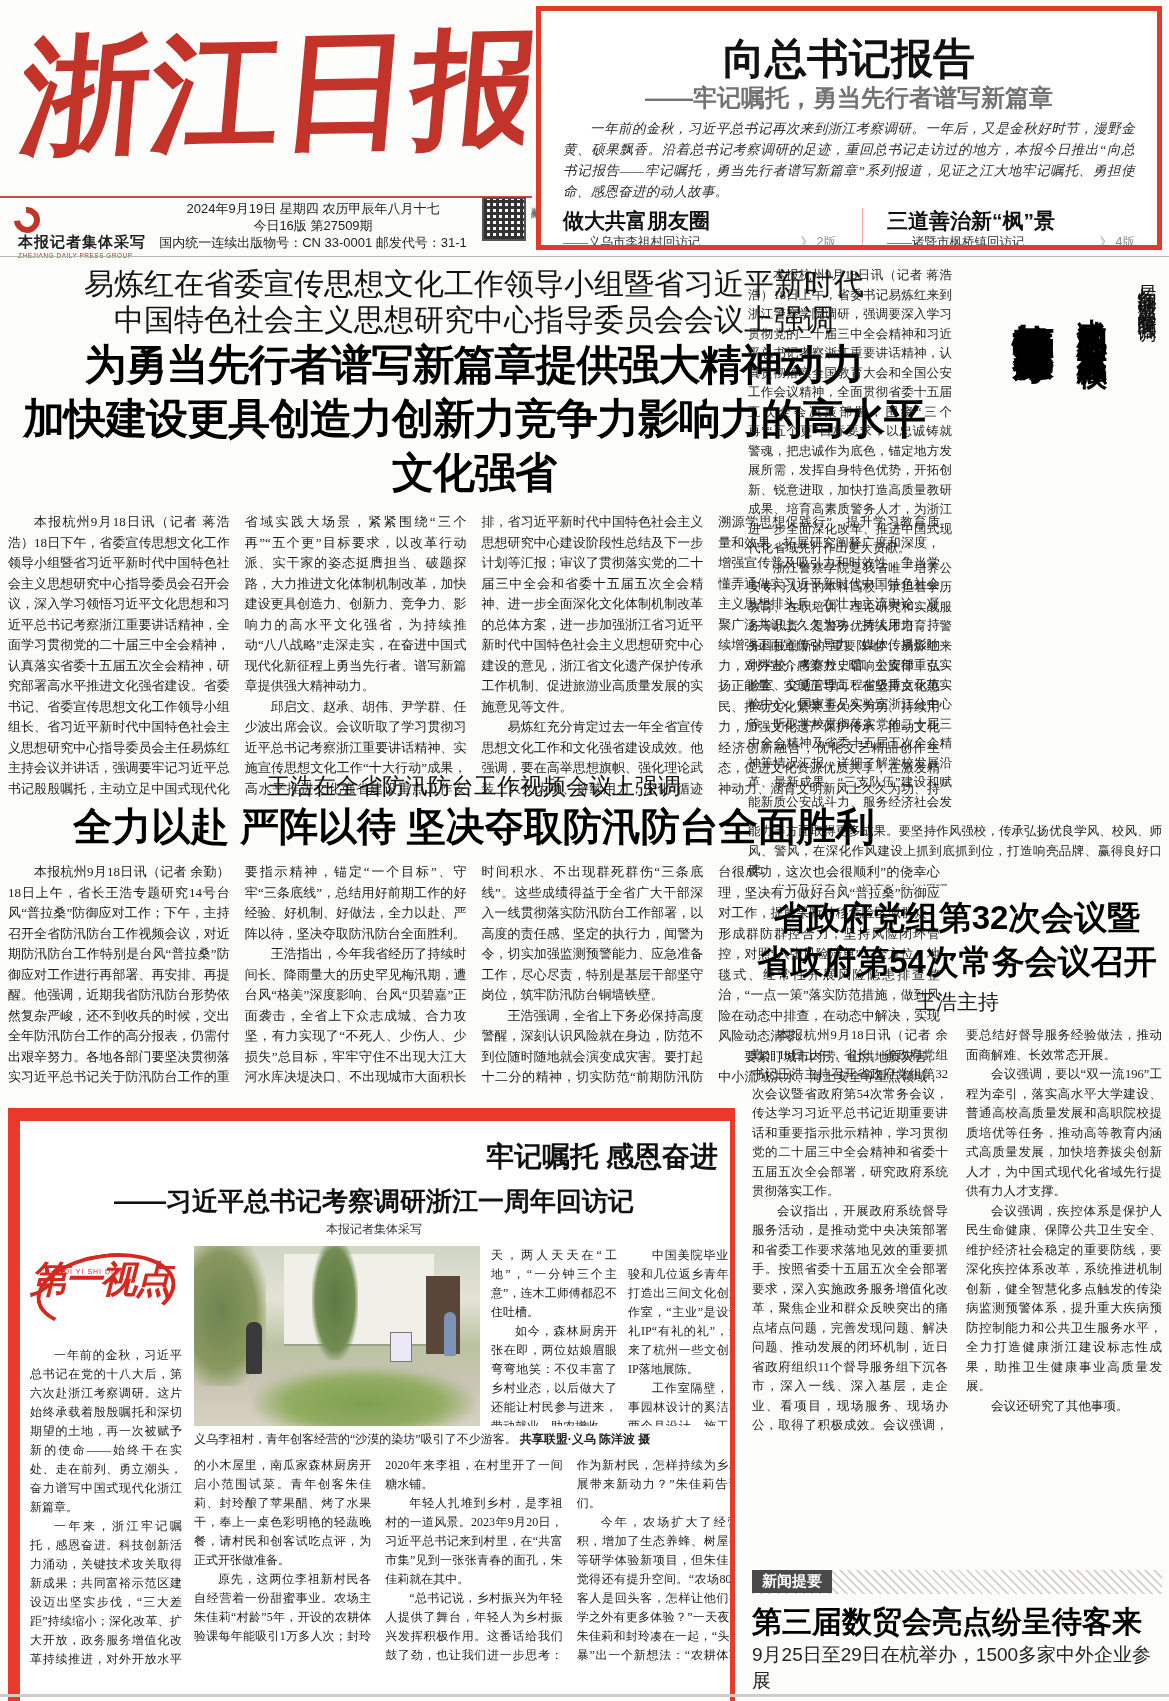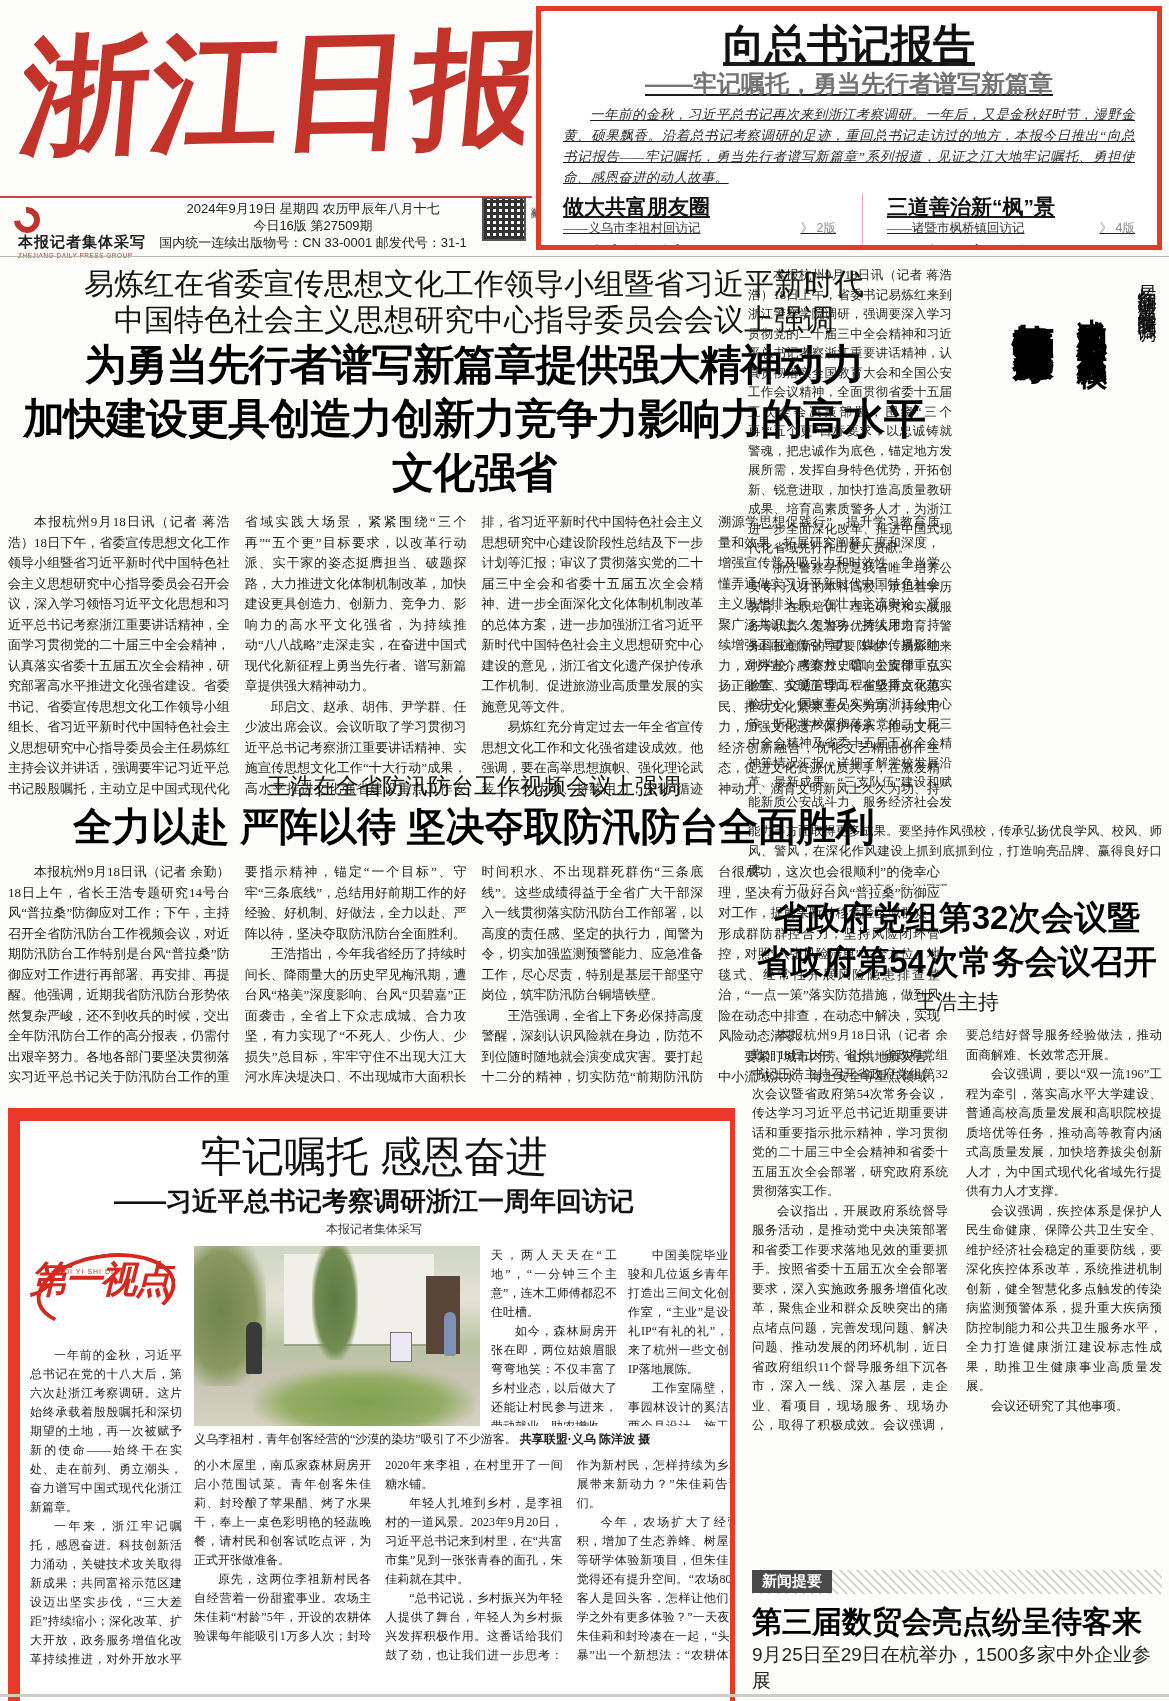--- a/index.html
+++ b/index.html
@@ -26,21 +26,21 @@
     font-family:"Liberation Sans",sans-serif; font-size:13px; line-height:17px; color:#222; }
   .qr-box{ position:absolute; left:484px; top:199px; width:40px; height:40px;
     background:
      repeating-linear-gradient(0deg,#333 0 3px,transparent 3px 6px),
      repeating-linear-gradient(90deg,#333 0 3px,#fff 3px 6px); outline:2px solid #555; }
   .qr-label{ position:absolute; left:528px; top:200px; writing-mode:vertical-rl; font-size:8px; color:#555; letter-spacing:2px; font-family:"Liberation Sans",sans-serif;}
   .header-rule{ position:absolute; left:0; top:256px; width:1169px; height:1px; background:#b9b6b1; }
 
   
   .report-box{ position:absolute; left:536px; top:6px; width:626px; height:244px;
-    border:5px solid #e13b2a; background:#fff; padding:10px 22px 4px; overflow:hidden;text-decoration:underline; }
+    border:5px solid #e13b2a; background:#fff; padding:24px 22px 4px; overflow:hidden; }
   .rb-title{ text-align:center; font-family:"Liberation Sans",sans-serif; font-weight:bold; font-size:42px; line-height:48px; color:#111; }
   .rb-sub{ text-align:center; font-family:"Liberation Sans",sans-serif; font-weight:bold; font-size:24px; line-height:30px; color:#737373; }
   .rb-intro{ margin-top:5px; font-size:13.5px; line-height:21px; color:#2a2a2a; font-style:italic; text-align:justify; text-indent:2em; letter-spacing:.3px;}
   .rb-grid{ display:grid; grid-template-columns:1fr 1fr; column-gap:26px; margin-top:6px; }
   .rb-col-r{ border-left:1px solid #fca5a5; padding-left:24px; }
   .rb-item{ margin-bottom:5px; }
   .rb-item-title{ font-family:"Liberation Sans",sans-serif; font-weight:bold; font-size:21px; line-height:26px; color:#111;}
   .rb-item-row{ display:flex; justify-content:space-between; font-size:12.5px; color:#333; line-height:17px;}
   .rb-page{ color:#8a8a8a; font-family:"Liberation Sans",sans-serif; }
 
@@ -84,21 +84,21 @@
   .digest{ position:absolute; left:752px; top:1570px; width:410px; }
   .digest-label-row{ height:24px; background:repeating-linear-gradient(45deg,#d9d6d2 0 2px,#fff 2px 6px); position:relative;}
   .digest-label{ position:absolute; left:0; top:0; background:#4a4a4a; color:#fff; font-family:"Liberation Sans",sans-serif; font-weight:bold; font-size:15px; padding:2px 10px; }
   .digest-headline{ font-family:"Liberation Sans",sans-serif; font-weight:bold; font-size:30px; line-height:40px; margin-top:8px; color:#000;}
   .digest-sub{ font-family:"Liberation Sans",sans-serif; font-size:19px; line-height:26px; color:#222;}
   .digest-page{ text-align:right; color:#8a8a8a; font-size:13px; font-family:"Liberation Sans",sans-serif; margin-top:6px;}
 
   
   .feature-box{ position:absolute; left:8px; top:1108px; width:727px; height:593px;
     background:#fff; border-left:12px solid #e8392a; border-top:13px solid #e8392a; border-right:5px solid #e8392a; overflow:hidden; padding:10px 12px 0 10px;}
-  .fb-headline{ text-align:center; font-family:"Liberation Sans",sans-serif; font-weight:normal; font-size:42px; line-height:52px; color:#111;}
+  .fb-headline{ text-align:right; font-family:"Liberation Sans",sans-serif; font-weight:bold; font-size:28px; line-height:52px; color:#111;}
   .fb-sub{ text-align:center; font-family:"Liberation Sans",sans-serif; font-weight:bold; font-size:26px; line-height:36px; color:#111;}
   .fb-byline{ text-align:center; font-size:12px; color:#333; margin-top:2px;}
   .fb-content{ display:flex; margin-top:8px; }
   .fb-colA{ width:152px; flex:none; font-size:12px; line-height:19px; overflow:hidden; height:420px;}
   .fb-logo{ position:relative; height:86px; margin:6px 0 8px;}
   .fb-logo-arc{ position:absolute; left:6px; top:2px; width:140px; height:74px; border:4px solid #d5281e; border-radius:50%; border-bottom-color:transparent; transform:rotate(-8deg);}
   .fb-logo-text{ position:absolute; left:0px; top:18px; font-family:"Liberation Sans",sans-serif; font-weight:bold; font-style:italic; font-size:37px; color:#d5281e; letter-spacing:-2px; white-space:nowrap;}
   .fb-logo-en{ position:absolute; left:34px; top:10px; font-size:7px; color:#d5281e; font-family:"Liberation Sans",sans-serif; letter-spacing:1px;}
   .fb-main{ flex:1; margin-left:12px; }
   .fb-row1{ display:flex; height:180px; overflow:hidden;}

